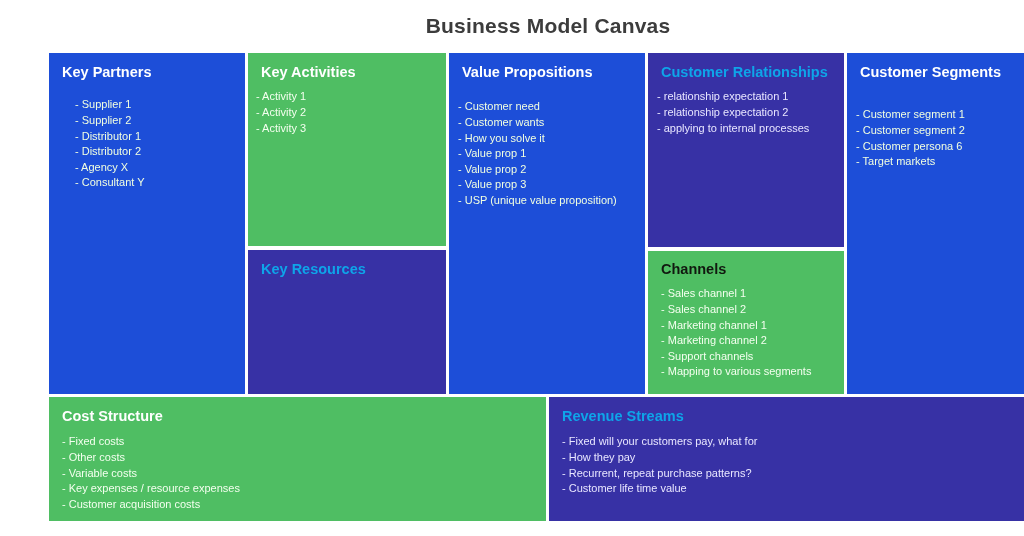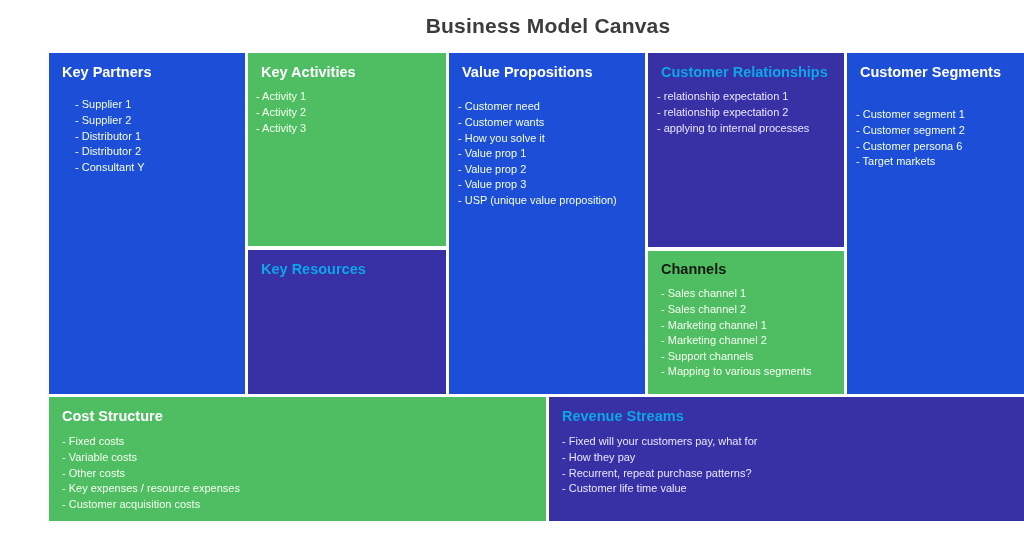--- a/index.html
+++ b/index.html
@@ -117,20 +117,21 @@
 
   <div id="page-title">Business Model Canvas</div>
 
   <div class="bmc-block theme-lime" id="block-key-partners">
     <div class="block-heading">Key Partners</div>
     <ul class="block-list">
         <li>- Supplier 1</li>
         <li>- Supplier 2</li>
         <li>- Distributor 1</li>
         <li>- Distributor 2</li>
+        <li>- Agency X</li>
         <li>- Consultant Y</li>
       </ul>
   </div>
 
   <div class="bmc-block theme-green" id="block-key-activities">
     <div class="block-heading">Key Activities</div>
     <ul class="block-list">
         <li>- Activity 1</li>
         <li>- Activity 2</li>
         <li>- Activity 3</li>
@@ -182,22 +183,22 @@
         <li>- Customer segment 2</li>
         <li>- Customer persona 6</li>
         <li>- Target markets</li>
       </ul>
   </div>
 
   <div class="bmc-block theme-green" id="block-cost-structure">
     <div class="block-heading">Cost Structure</div>
     <ul class="block-list">
         <li>- Fixed costs</li>
+        <li>- Other costs</li>
         <li>- Variable costs</li>
-        <li>- Other costs</li>
         <li>- Key expenses / resource expenses</li>
         <li>- Customer acquisition costs</li>
       </ul>
   </div>
 
   <div class="bmc-block theme-blue" id="block-revenue">
     <div class="block-heading">Revenue Streams</div>
     <ul class="block-list">
         <li>- Fixed will your customers pay, what for</li>
         <li>- How they pay</li>

